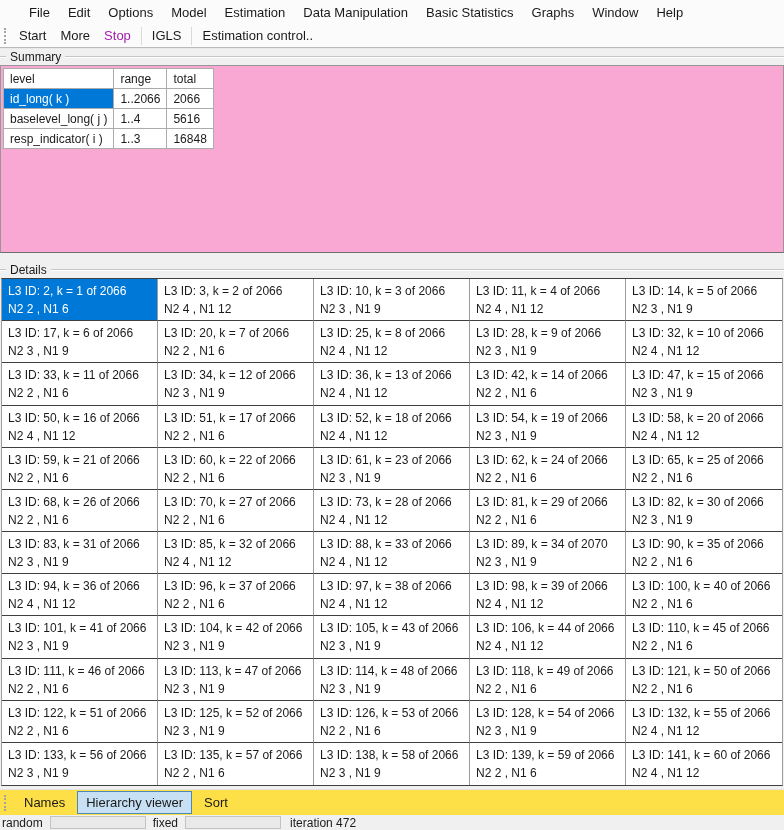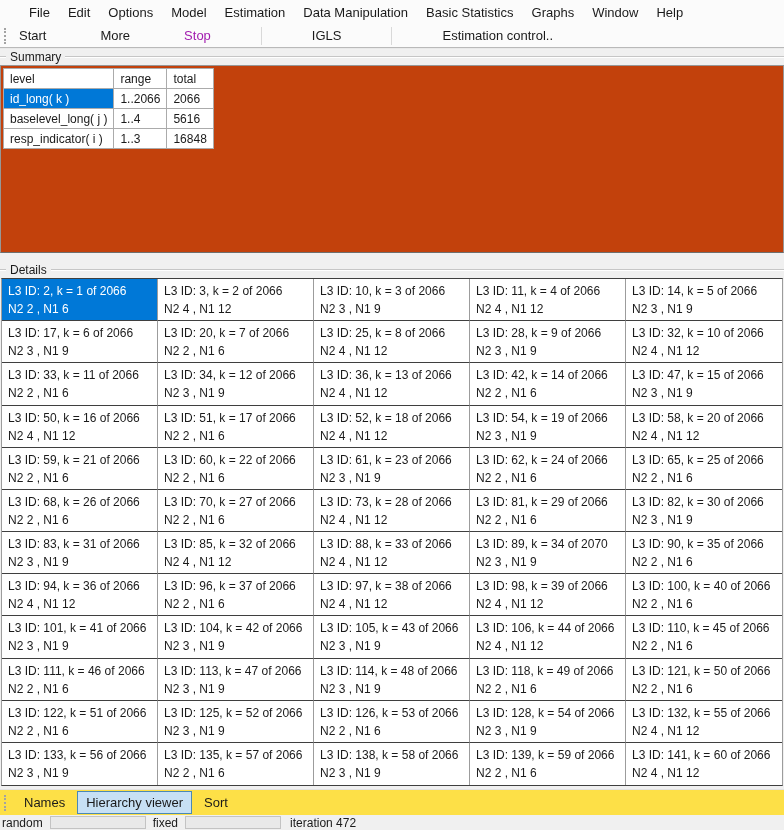--- a/index.html
+++ b/index.html
@@ -106,38 +106,38 @@
       <div class="menu-item">Estimation</div>
       <div class="menu-item">Data Manipulation</div>
       <div class="menu-item">Basic Statistics</div>
       <div class="menu-item">Graphs</div>
       <div class="menu-item">Window</div>
       <div class="menu-item">Help</div>
     </div>
 
   <div class="toolbar">
     <div class="gripper"></div>
-    <div style="display:flex;align-items:center;gap:40px;">
+    <div style="display:flex;align-items:center;">
         <div class="tool-btn">Start</div>
         <div class="tool-btn">More</div>
         <div class="tool-btn disabled">Stop</div>
         <div class="tool-sep"></div>
         <div class="tool-btn">IGLS</div>
         <div class="tool-sep"></div>
         <div class="tool-btn">Estimation control..</div>
       </div>
   </div>
 
   <div class="group-label-row">
     <span class="etch lead"></span>
     <span class="glabel">Summary</span>
     <span class="etch trail"></span>
   </div>
 
-  <div class="summary-body" style="background: #c2410c;">
+  <div class="summary-body" style="background: #f9a8d4;">
     <table class="summary-table">
       <thead>
           <tr>
             <th class="col-level">level</th>
             <th class="col-range">range</th>
             <th class="col-total">total</th>
           </tr>
         </thead>
       <tbody>
           <tr>

